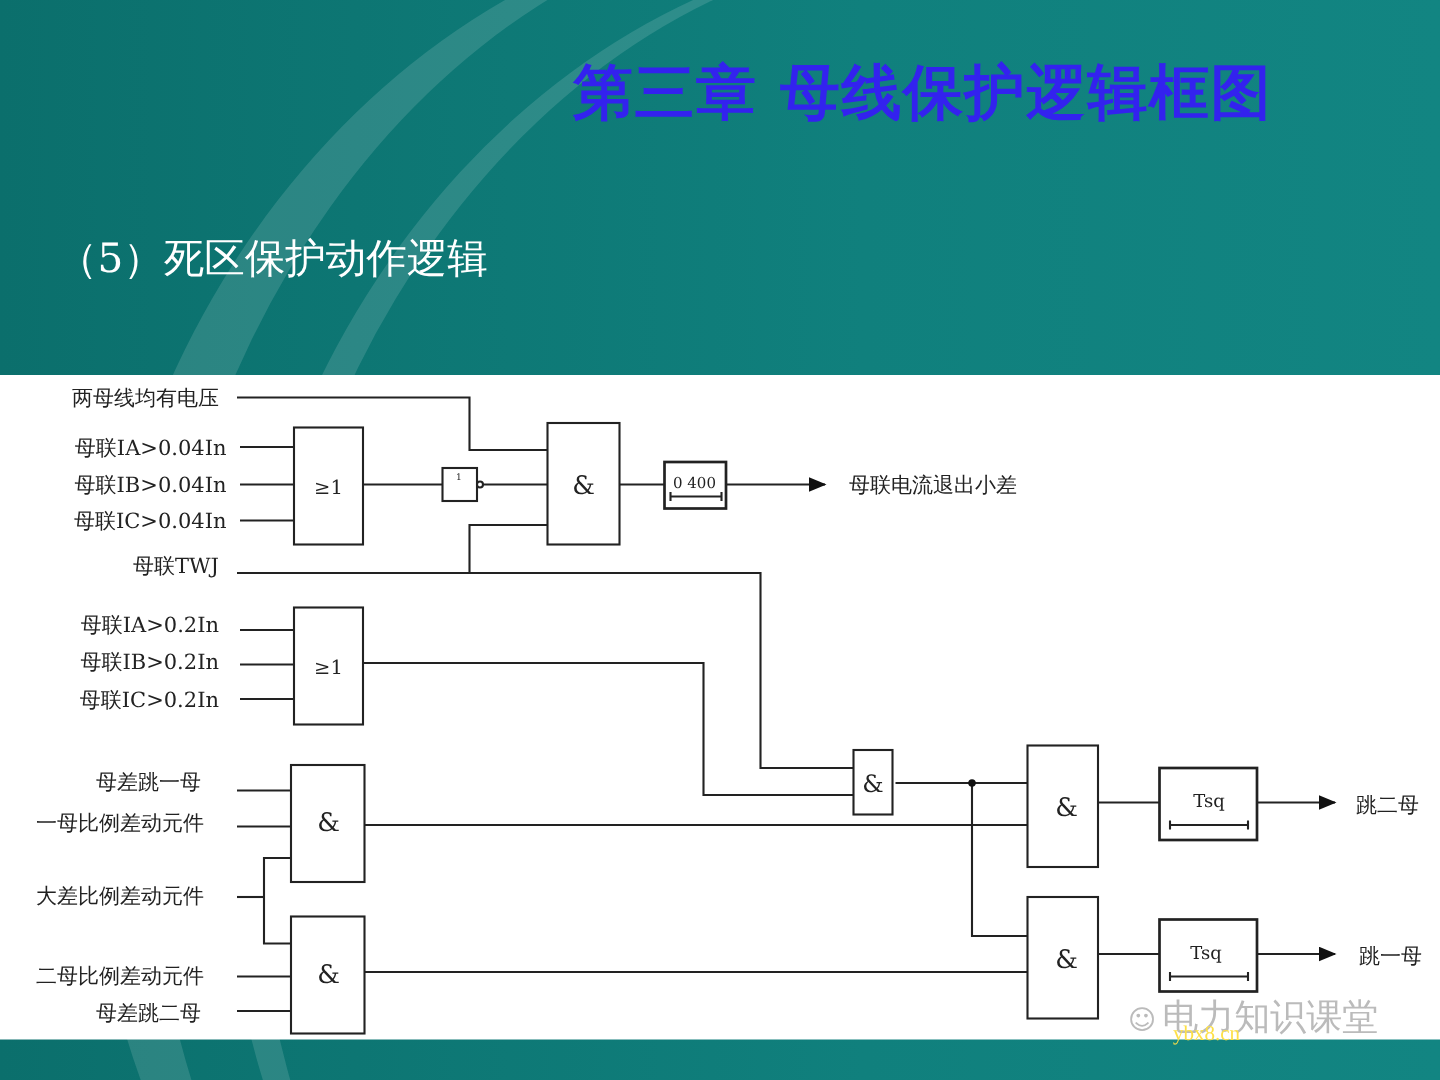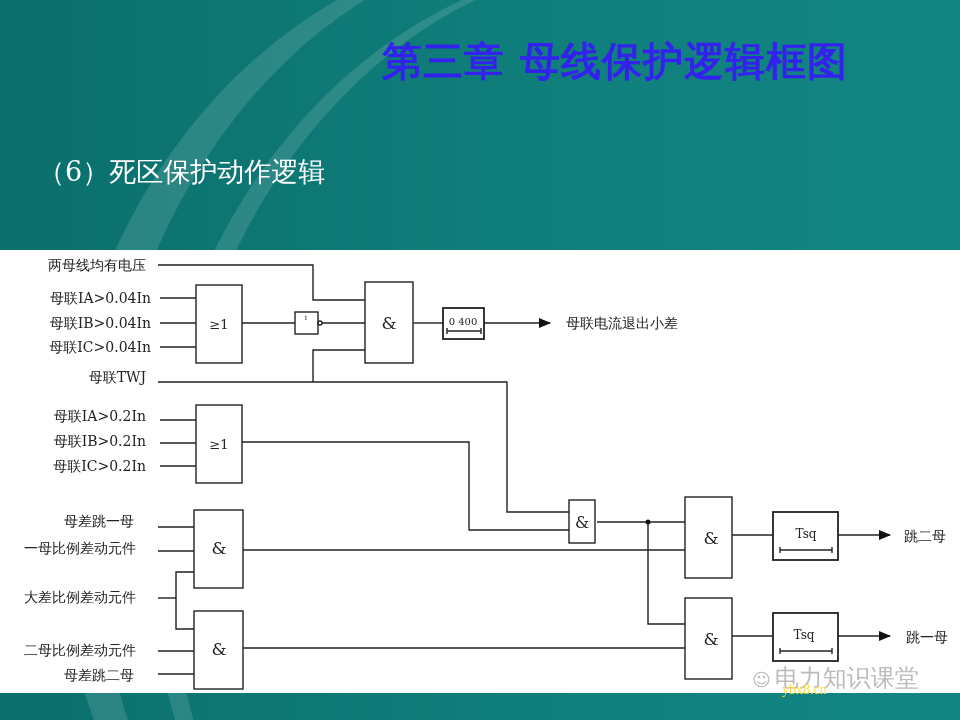--- a/index.html
+++ b/index.html
@@ -16,21 +16,21 @@
   .wm2{position:absolute;left:782px;top:682px;font-size:14px;color:#fde047;font-family:Liberation Serif, serif;}
 </style>
 </head>
 <body>
 
 <div class="bg"></div>
 <div class="arc" style="left:60px;top:-60px;width:900px;height:1100px;border-width:0 0 0 42px;transform:rotate(8deg);"></div>
 <div class="arc" style="left:150px;top:-40px;width:900px;height:1100px;border-width:0 0 0 22px;transform:rotate(8deg);"></div>
 
 <div class="title">第三章 母线保护逻辑框图</div>
-<div class="subtitle">（6）死区保护动作逻辑</div>
+<div class="subtitle">（5）死区保护动作逻辑</div>
 
 <div class="panel"></div>
 
 <svg width="960" height="720">
   <defs>
     <marker id="arr" markerWidth="12" markerHeight="10" refX="11" refY="5" orient="auto" markerUnits="userSpaceOnUse">
       <path d="M0,0 L12,5 L0,10 z" fill="#111"></path>
     </marker>
   </defs>
   <g stroke="#222" stroke-width="1.4" fill="none">

